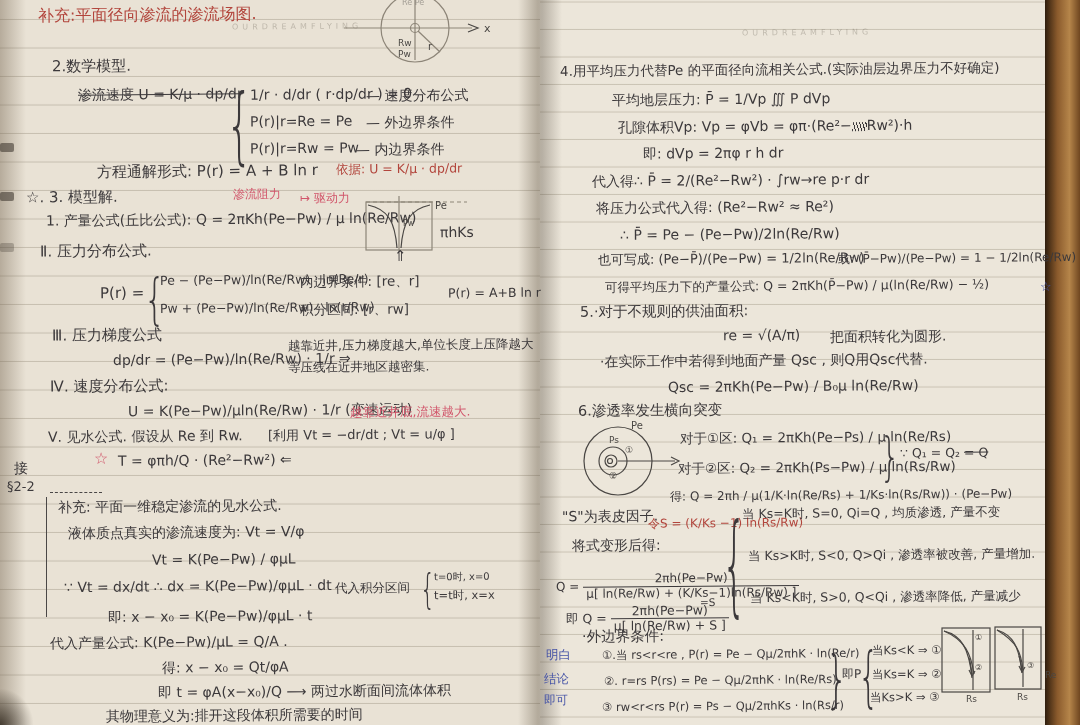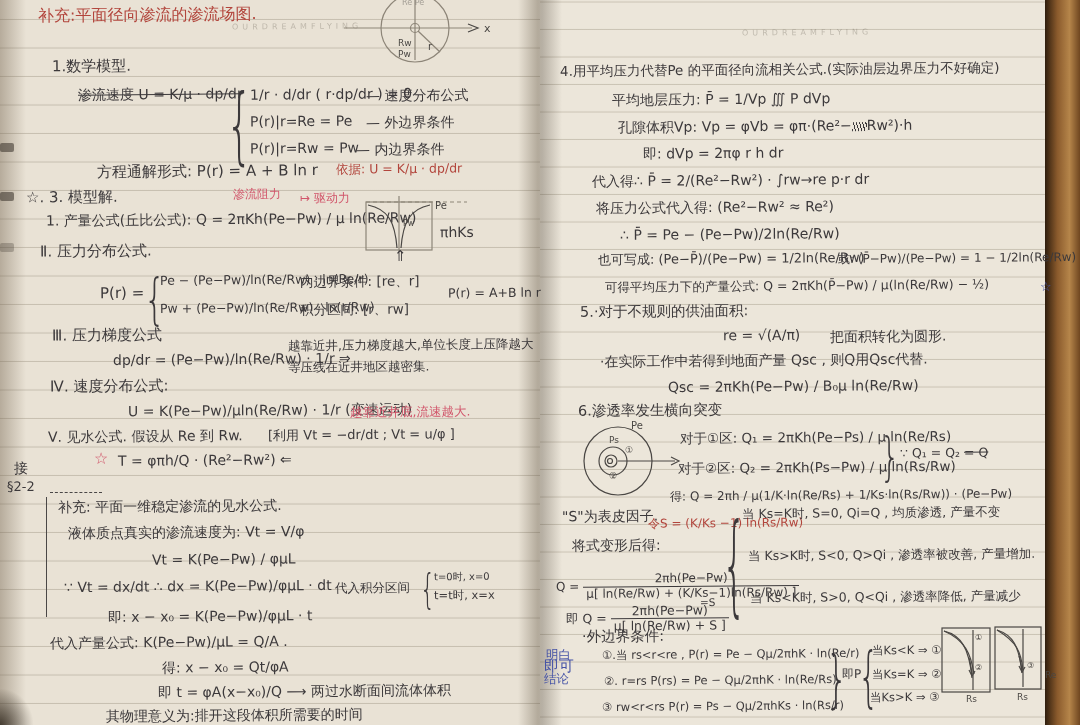--- a/index.html
+++ b/index.html
@@ -62,21 +62,21 @@
     <line class="pencil" x1="75" y1="-4" x2="75" y2="60"></line>
     <circle class="pencil" cx="75" cy="28" r="4.5"></circle>
     <line class="pencil" x1="78" y1="31" x2="100" y2="52"></line>
     <text x="58" y="46" font-size="9">Rw</text>
     <text x="58" y="57" font-size="9">Pw</text>
     <text x="88" y="50" font-size="10">r</text>
     <text x="144" y="32" font-size="11">x</text>
     <text x="62" y="5" font-size="8" opacity=".45">Re Pe</text>
   </svg>
 
-  <span class="t" style="left:52px;top:58px;font-size:15px">1.数学模型.</span>
+  <span class="t" style="left:52px;top:58px;font-size:15px">2.数学模型.</span>
   <span class="t strike" style="left:78px;top:86px">渗流速度 U = K/μ · dp/dr</span>
   <span class="brace" style="left:226px;top:76px;font-size:84px;transform:scale(.5,1)">{</span>
   <span class="t" style="left:250px;top:86px">1/r · d/dr ( r·dp/dr ) = 0</span>
   <span class="t" style="left:366px;top:87px">— 速度分布公式</span>
   <span class="t" style="left:250px;top:113px">P(r)|r=Re = Pe</span>
   <span class="t" style="left:366px;top:114px">— 外边界条件</span>
   <span class="t" style="left:250px;top:140px">P(r)|r=Rw = Pw</span>
   <span class="t" style="left:356px;top:141px">— 内边界条件</span>
   <span class="t" style="left:97px;top:163px;font-size:15px">方程通解形式:  P(r) = A + B ln r</span>
   <span class="t r" style="left:336px;top:162px;font-size:12.5px">依据: U = K/μ · dp/dr</span>
@@ -188,21 +188,21 @@
   <span class="t" style="left:566px;top:604px;font-size:12.5px"><span>即 Q =</span> <span class="frac"><span class="num">2πh(Pe−Pw)</span><span class="den">μ[ ln(Re/Rw) + S ]</span></span></span>
 
   <span class="brace" style="left:722px;top:500px;font-size:110px;transform:scale(.35,1)">{</span>
   <span class="t" style="left:742px;top:506px;font-size:12.5px">当 Ks=K时, S=0, Qi=Q , 均质渗透, 产量不变</span>
   <span class="t" style="left:748px;top:548px;font-size:12.5px">当 Ks&gt;K时, S&lt;0, Q&gt;Qi , 渗透率被改善, 产量增加.</span>
   <span class="t" style="left:750px;top:590px;font-size:12.5px">当 Ks&lt;K时, S&gt;0, Q&lt;Qi , 渗透率降低, 产量减少</span>
 
   <span class="t" style="left:582px;top:628px;font-size:14.5px">·外边界条件:</span>
   <span class="t b" style="left:546px;top:648px;font-size:12.5px">明白</span>
   <span class="t b" style="left:544px;top:672px;font-size:12.5px">结论</span>
-  <span class="t b" style="left:544px;top:658px;font-size:15px">即可</span>
+  <span class="t b" style="left:544px;top:694px;font-size:12px">即可</span>
   <span class="t" style="left:602px;top:648px;font-size:11.5px">①.当 rs&lt;r&lt;re ,  P(r) = Pe − Qμ/2πhK · ln(Re/r)</span>
   <span class="t" style="left:604px;top:674px;font-size:11.5px">②.  r=rs      P(rs) = Pe − Qμ/2πhK · ln(Re/Rs)</span>
   <span class="t" style="left:602px;top:700px;font-size:11.5px">③  rw&lt;r&lt;rs    P(r) = Ps − Qμ/2πhKs · ln(Rs/r)</span>
   <span class="brace" style="left:826px;top:642px;font-size:62px;transform:scale(.55,1)">}</span>
   <span class="t" style="left:842px;top:668px;font-size:12px">即P</span>
   <span class="brace" style="left:858px;top:638px;font-size:66px;transform:scale(.5,1)">{</span>
   <span class="t" style="left:872px;top:644px;font-size:11.5px">当Ks&lt;K ⇒ ①</span>
   <span class="t" style="left:872px;top:668px;font-size:11.5px">当Ks=K ⇒ ②</span>
   <span class="t" style="left:870px;top:691px;font-size:11.5px">当Ks&gt;K ⇒ ③</span>
 

